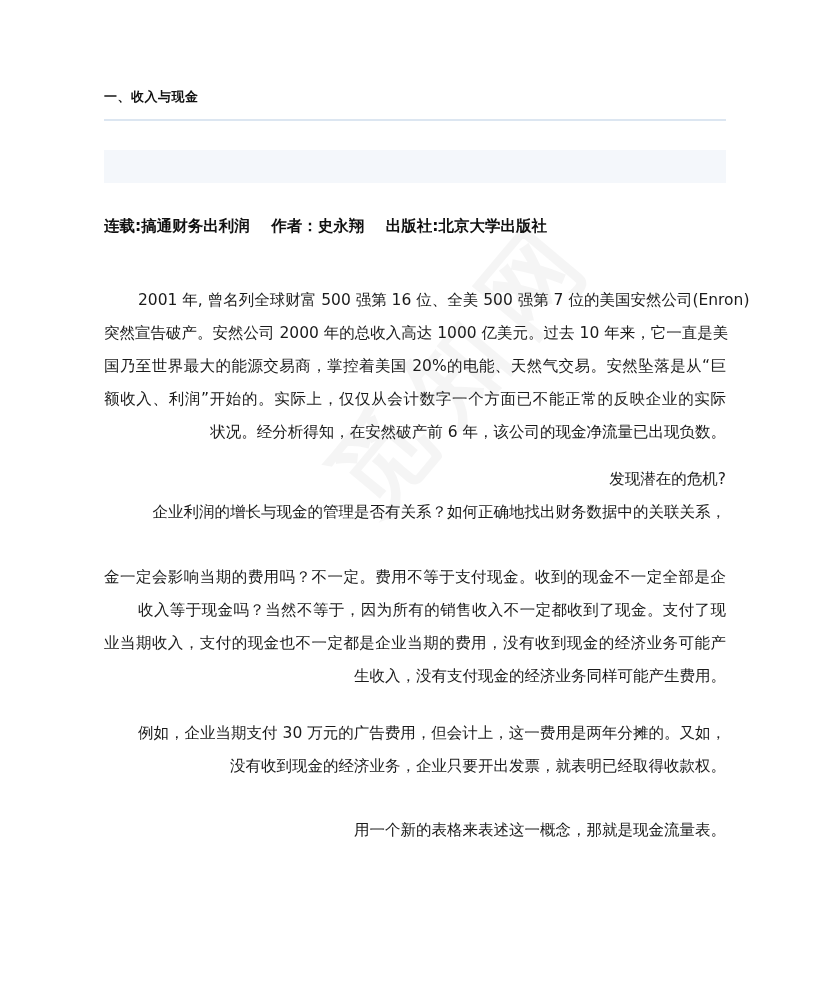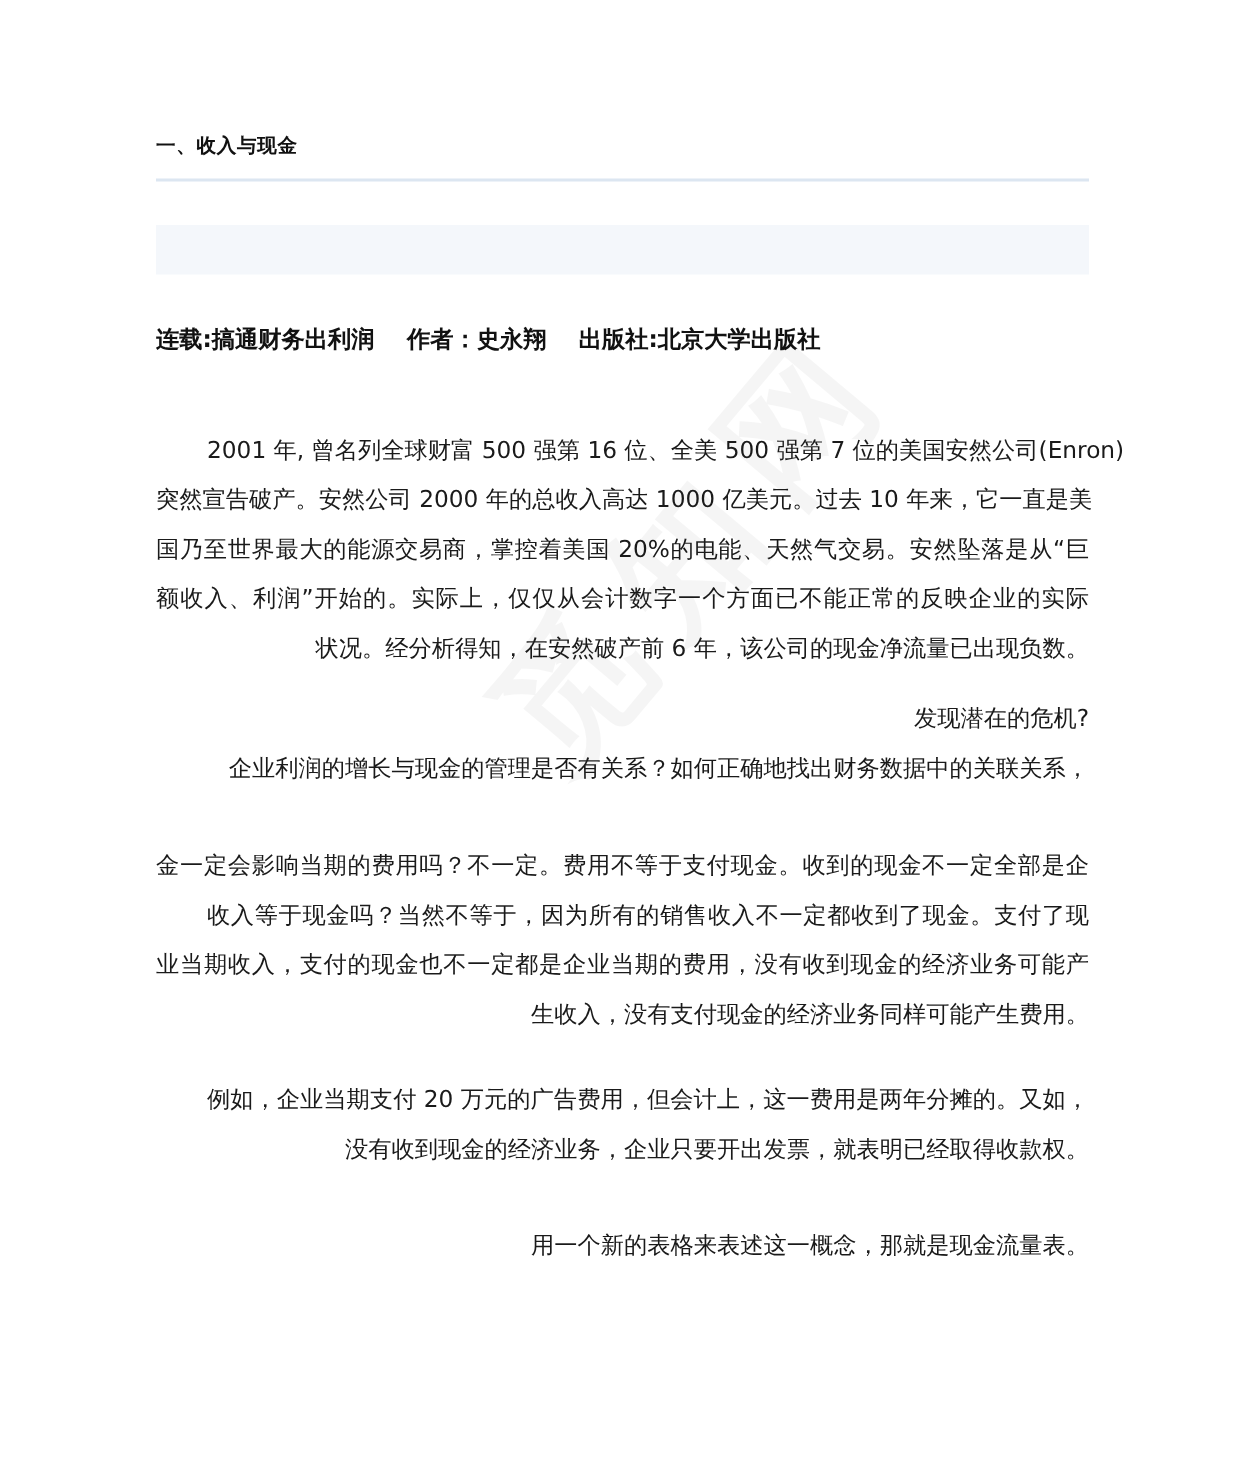--- a/index.html
+++ b/index.html
@@ -67,20 +67,20 @@
   </div>
 
   <div class="para" style="top:561px;">
     <span class="line justify">金一定会影响当期的费用吗？不一定。费用不等于支付现金。收到的现金不一定全部是企</span>
     <span class="line indent justify">收入等于现金吗？当然不等于，因为所有的销售收入不一定都收到了现金。支付了现</span>
     <span class="line justify">业当期收入，支付的现金也不一定都是企业当期的费用，没有收到现金的经济业务可能产</span>
     <span class="line center">生收入，没有支付现金的经济业务同样可能产生费用。</span>
   </div>
 
   <div class="para" style="top:717px;">
-    <span class="line indent justify">例如，企业当期支付 20 万元的广告费用，但会计上，这一费用是两年分摊的。又如，</span>
+    <span class="line indent justify">例如，企业当期支付 30 万元的广告费用，但会计上，这一费用是两年分摊的。又如，</span>
     <span class="line center">没有收到现金的经济业务，企业只要开出发票，就表明已经取得收款权。</span>
   </div>
 
   <div class="para" style="top:814px;">
     <span class="line center">用一个新的表格来表述这一概念，那就是现金流量表。</span>
   </div>
 </div>
 
 </body></html>

